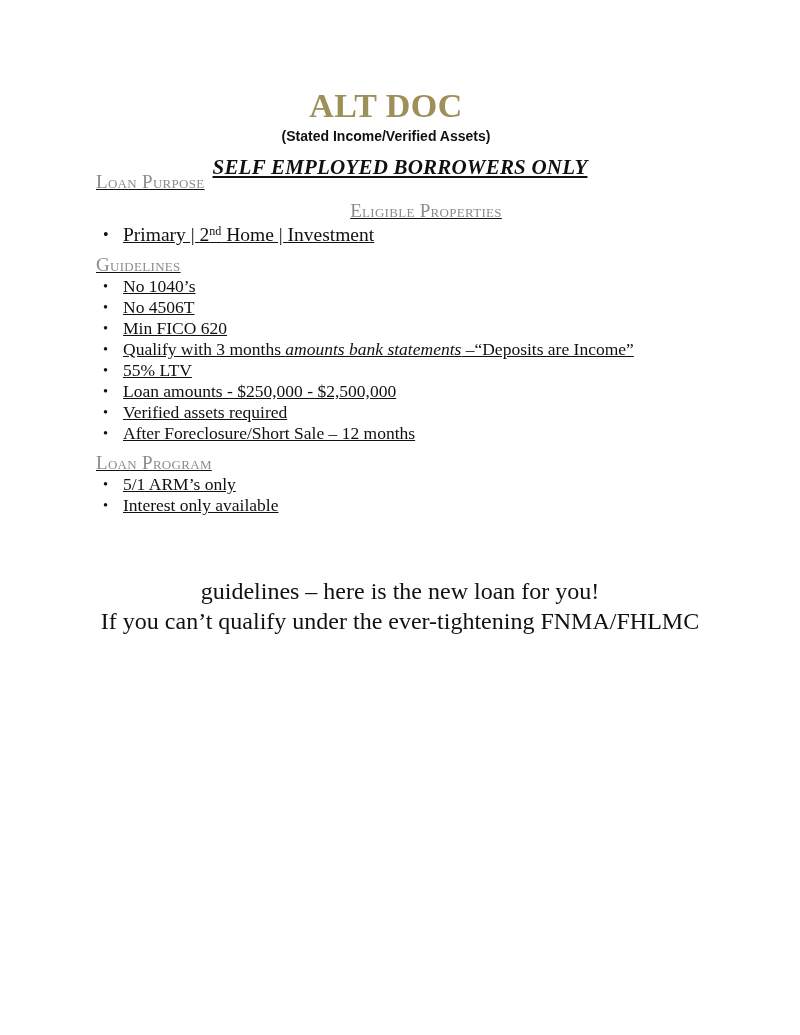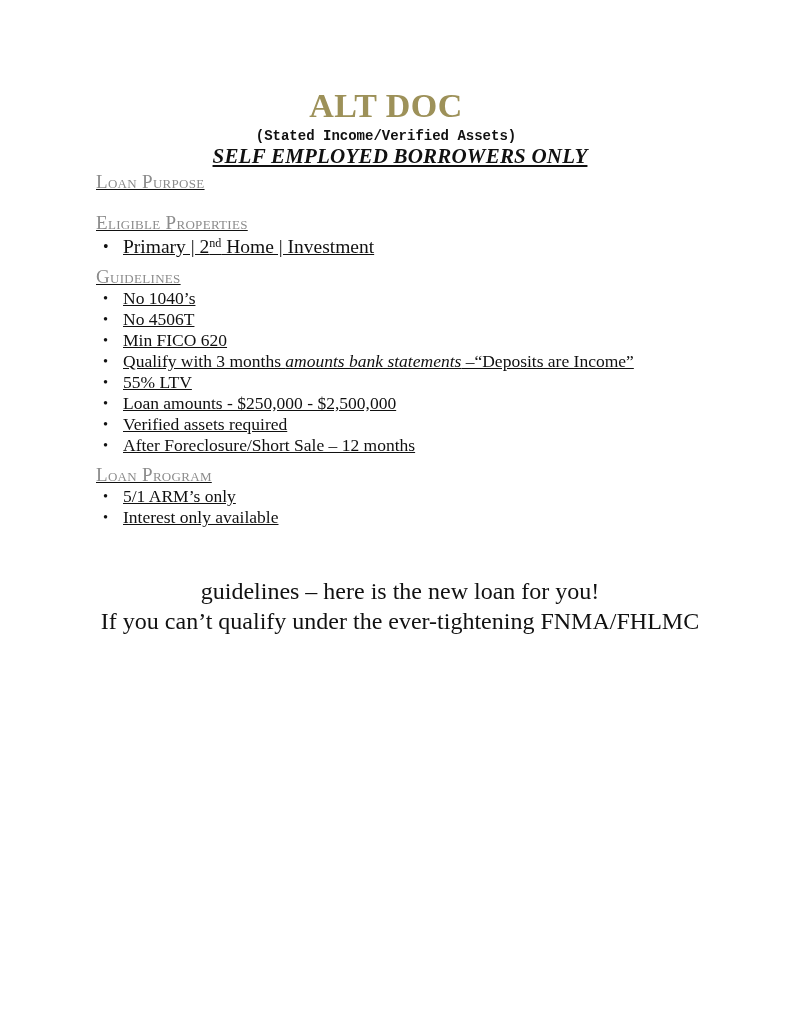--- a/index.html
+++ b/index.html
@@ -33,32 +33,32 @@
   .doc-title {
     font-family: "Liberation Serif", "DejaVu Serif", serif;
     font-weight: bold;
     font-size: 34px;
     line-height: 36px;
     letter-spacing: 0.5px;
     color: #9d9159;
     margin: 0;
   }
   .doc-subtitle {
-    font-family: Liberation Mono, monospace;
+    font-family: Liberation Sans, sans-serif;
     font-weight: bold;
     font-size: 14px;
     line-height: 20px;
     color: #111111;
     margin: 2px 0 0 0;
   }
 
   
   .banner {
     position: absolute;
-    top: 144px;
+    top: 155px;
     left: 0;
     width: 800px;
     text-align: center;
   }
   .banner-text {
     display: inline-block;
     font-family: "Liberation Serif", "DejaVu Serif", serif;
     font-weight: bold;
     font-style: italic;
     font-size: 21px;
@@ -118,21 +118,21 @@
   .group-lg > li::before { left: 6px; }
 
   
   .group-sm > li {
     font-size: 17.5px;
     line-height: 21px;
   }
 
   .sp-loan-purpose   { margin-top: 0px; }
   .sp-after-lp       { margin-top: 5px; }
-  .sp-eligible       { margin-top: 19px; }
+  .sp-eligible       { margin-top: 7px; text-align: center; }
   .sp-after-ep       { margin-top: 5px; }
   .sp-guidelines     { margin-top: 7px; }
   .sp-after-gl       { margin-top: 8px; }
   .sp-loan-program   { margin-top: 8px; }
   .sp-after-lpr      { margin-top: 8px; }
 
   sup.ord {
     font-size: 0.62em;
     vertical-align: 0.46em;
     line-height: 0;

